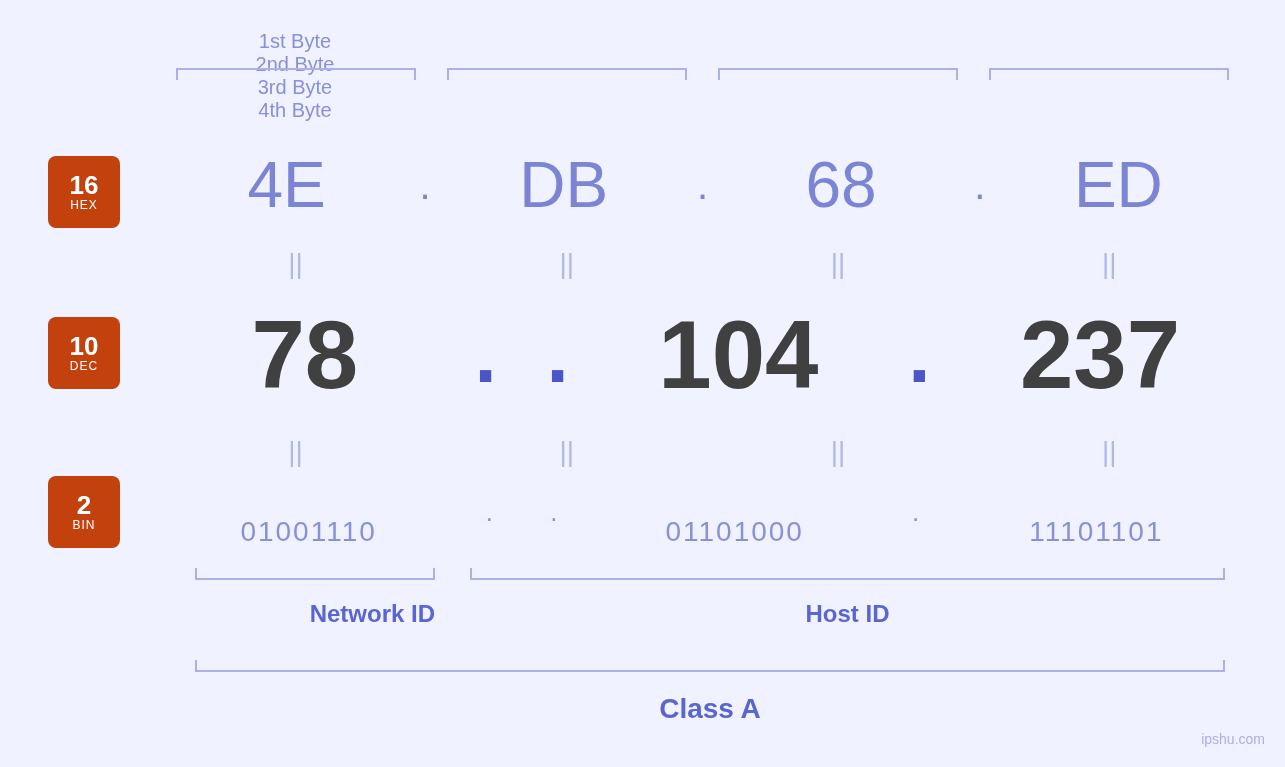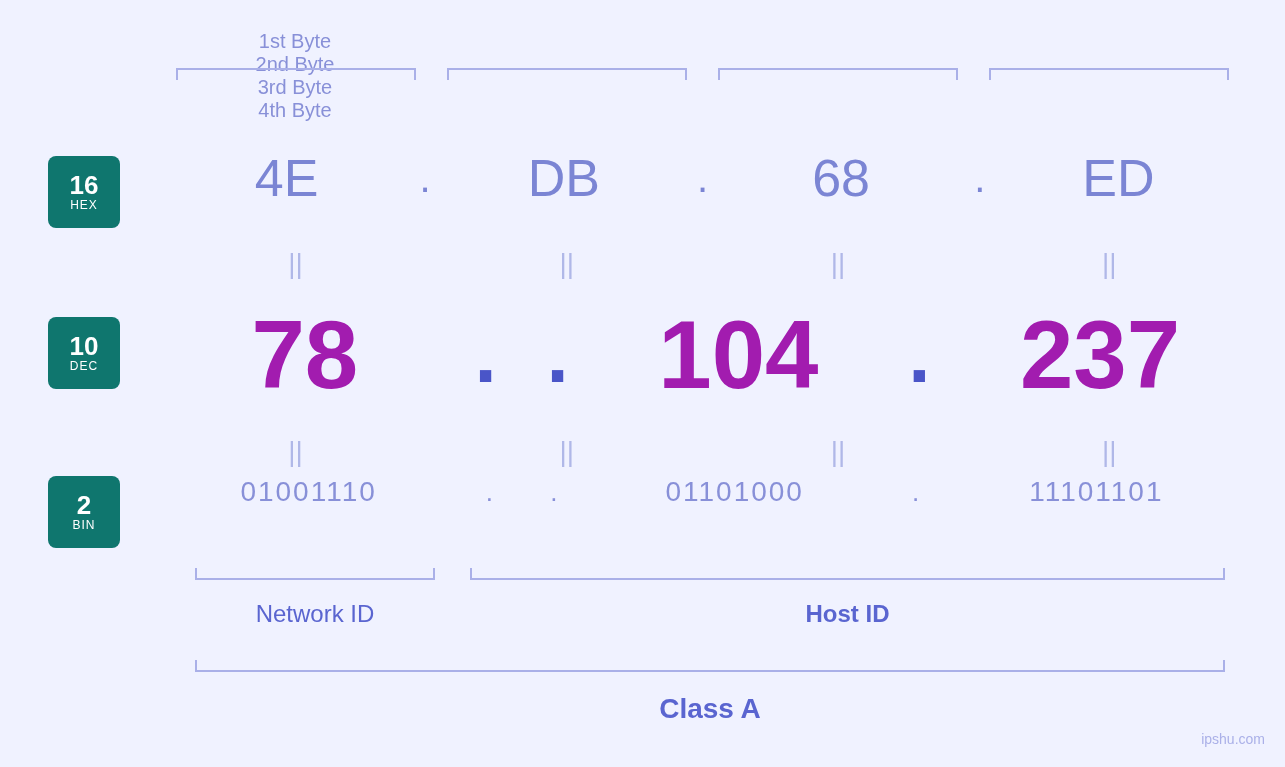--- a/index.html
+++ b/index.html
@@ -24,21 +24,21 @@
       height: 767px;
       position: relative;
       background-color: #f0f2ff;
     }
 
     .badge {
       position: absolute;
       left: 48px;
       width: 72px;
       height: 72px;
-      background-color: #0f766e;
+      background-color: #c2410c;
       border-radius: 8px;
       display: flex;
       flex-direction: column;
       align-items: center;
       justify-content: center;
       color: white;
     }
 
     .badge .num {
       font-size: 26px;
@@ -98,21 +98,21 @@
       top: 148px;
       left: 160px;
       right: 40px;
       display: flex;
       align-items: center;
       justify-content: space-around;
     }
 
     .hex-val {
       color: #7b85d4;
-      font-size: 52px;
+      font-size: 64px;
       width: 240px;
       text-align: center;
     }
 
     
     .equals-row {
       position: absolute;
       left: 160px;
       right: 40px;
       display: flex;
@@ -134,21 +134,21 @@
       position: absolute;
       top: 300px;
       left: 160px;
       right: 40px;
       display: flex;
       align-items: center;
       justify-content: space-around;
     }
 
     .dec-val {
-      color: #a21caf;
+      color: #404040;
       font-size: 96px;
       font-weight: bold;
       width: 240px;
       text-align: center;
     }
 
     
     .bin-row {
       position: absolute;
       top: 476px;
@@ -158,20 +158,21 @@
       align-items: center;
       justify-content: space-around;
     }
 
     .bin-val {
       color: #8890d8;
       font-size: 28px;
       width: 240px;
       text-align: center;
       letter-spacing: 2px;
+      margin-top: 40px;
     }
 
     
     .bottom-bracket-network {
       position: absolute;
       top: 568px;
       left: 195px;
       width: 240px;
       height: 12px;
       border-bottom: 2px solid #aab0e8;
@@ -188,24 +189,24 @@
       border-bottom: 2px solid #aab0e8;
       border-left: 2px solid #aab0e8;
       border-right: 2px solid #aab0e8;
     }
 
     .network-id-label {
       position: absolute;
       top: 600px;
       left: 195px;
       width: 240px;
-      text-align: center;
+      text-align: right;
       color: #5a65d0;
       font-size: 24px;
-      font-weight: normal;
+      font-weight: bold;
     }
 
     .host-id-label {
       position: absolute;
       top: 600px;
       left: 470px;
       right: 60px;
       text-align: center;
       color: #5a65d0;
       font-size: 24px;

